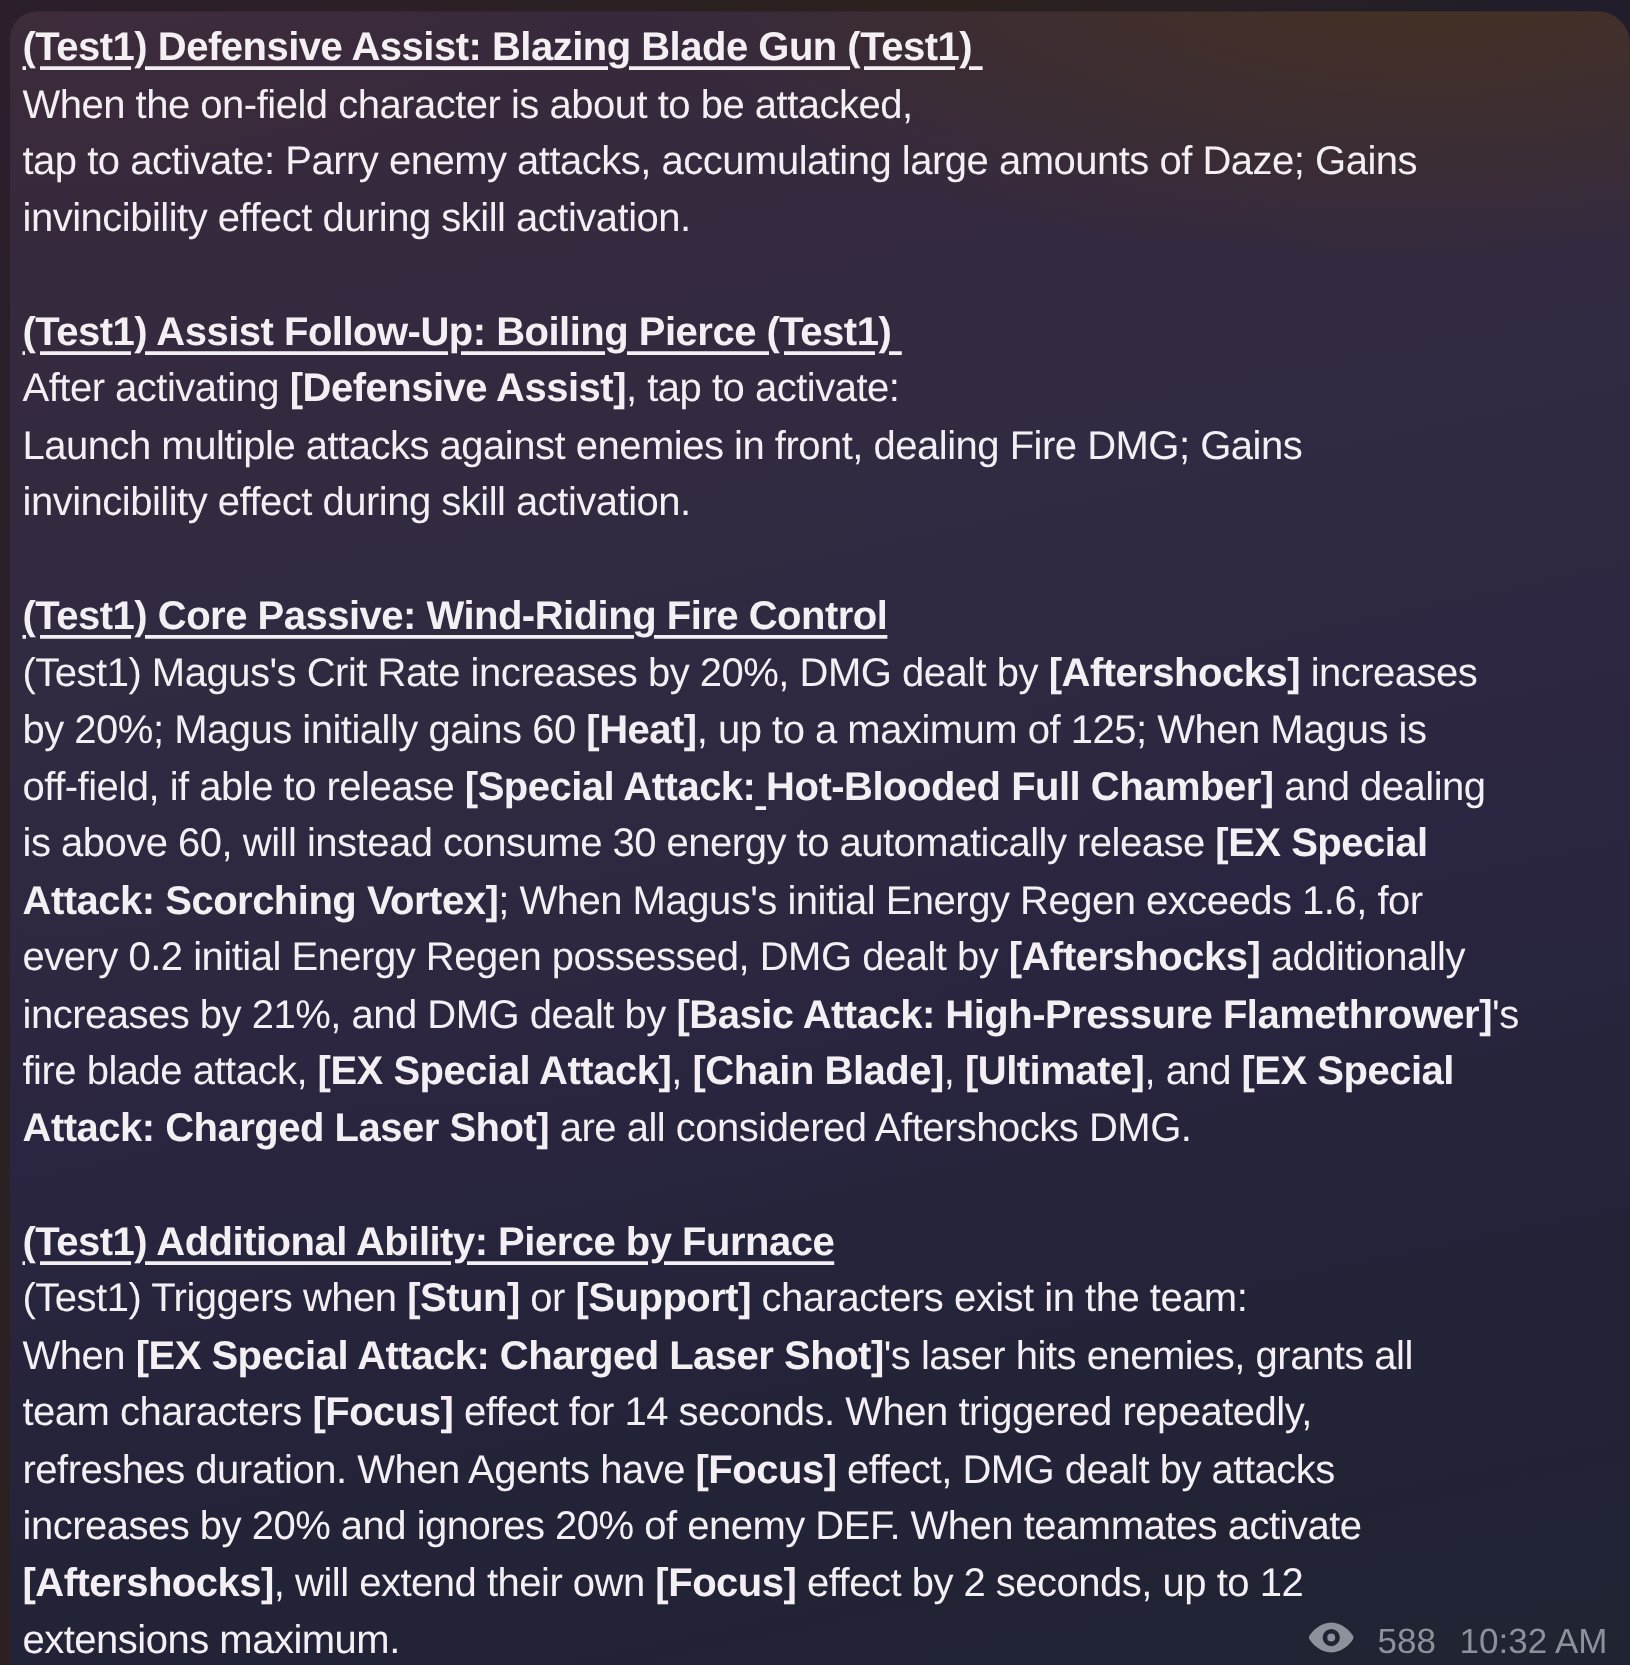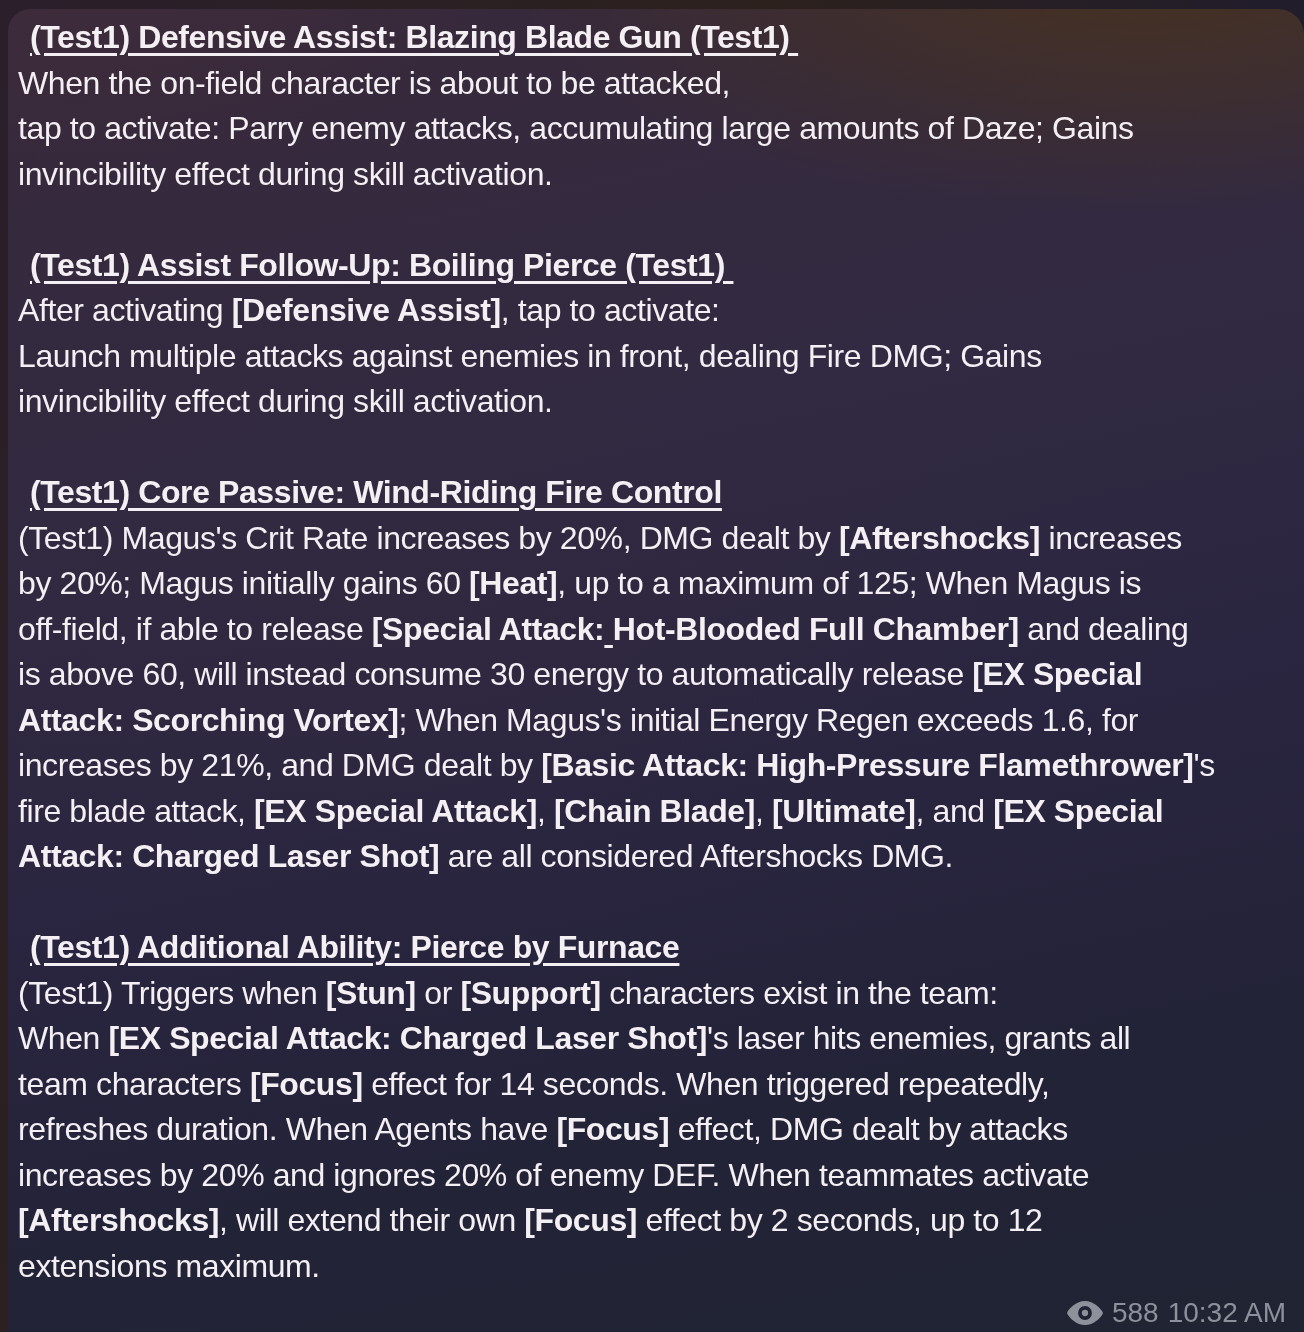--- a/index.html
+++ b/index.html
@@ -30,35 +30,34 @@
     letter-spacing: -0.4px;
   }
   .section { margin: 0 0 45.5px 0; }
   .section:last-child { margin-bottom: 0; }
   .heading {
     font-weight: 700;
     white-space: pre;
     text-decoration: underline;
     text-decoration-thickness: 2.5px;
     text-underline-offset: 5px;
-    margin-left: 12px;
   }
   .line { white-space: pre; }
   .line .b { font-weight: 700; text-align: center; }
   .line .u {
     text-decoration: underline;
     text-decoration-thickness: 2.5px;
     text-underline-offset: 5px;
   }
   .meta {
     position: absolute;
     right: 18px; top: 1297px;
     display: flex;
-    align-items: center;
-    gap: 9px;
+    align-items: flex-start;
+    gap: 19px;
     color: var(--meta, #8d919b);
     font-size: 28px;
     letter-spacing: 0;
   }
   .meta .eye { width: 36px; height: 26px; display: block; }
 </style>
 </head>
 <body>
 
 <div class="bubble">
@@ -75,20 +74,21 @@
         <div class="line"><span>Launch multiple attacks against enemies in front, dealing Fire DMG; Gains</span></div>
         <div class="line"><span>invincibility effect during skill activation.</span></div>
       </div>
       <div class="section">
         <div class="heading">(Test1) Core Passive: Wind-Riding Fire Control</div>
         <div class="line"><span>(Test1) Magus's Crit Rate increases by 20%, DMG dealt by </span><span class="b">[Aftershocks]</span><span> increases</span></div>
         <div class="line"><span>by 20%; Magus initially gains 60 </span><span class="b">[Heat]</span><span>, up to a maximum of 125; When Magus is</span></div>
         <div class="line"><span>off-field, if able to release </span><span class="b">[Special Attack:</span><span class="b u">&nbsp;</span><span class="b">Hot-Blooded Full Chamber]</span><span> and dealing</span></div>
         <div class="line"><span>is above 60, will instead consume 30 energy to automatically release </span><span class="b">[EX Special</span></div>
         <div class="line"><span class="b">Attack: Scorching Vortex]</span><span>; When Magus's initial Energy Regen exceeds 1.6, for</span></div>
+        <div class="line"><span>every 0.2 initial Energy Regen possessed, DMG dealt by </span><span class="b">[Aftershocks]</span><span> additionally</span></div>
         <div class="line"><span>increases by 21%, and DMG dealt by </span><span class="b">[Basic Attack: High-Pressure Flamethrower]</span><span>'s</span></div>
         <div class="line"><span>fire blade attack, </span><span class="b">[EX Special Attack]</span><span>, </span><span class="b">[Chain Blade]</span><span>, </span><span class="b">[Ultimate]</span><span>, and </span><span class="b">[EX Special</span></div>
         <div class="line"><span class="b">Attack: Charged Laser Shot]</span><span> are all considered Aftershocks DMG.</span></div>
       </div>
       <div class="section">
         <div class="heading">(Test1) Additional Ability: Pierce by Furnace</div>
         <div class="line"><span>(Test1) Triggers when </span><span class="b">[Stun]</span><span> or </span><span class="b">[Support]</span><span> characters exist in the team:</span></div>
         <div class="line"><span>When </span><span class="b">[EX Special Attack: Charged Laser Shot]</span><span>'s laser hits enemies, grants all</span></div>
         <div class="line"><span>team characters </span><span class="b">[Focus]</span><span> effect for 14 seconds. When triggered repeatedly,</span></div>
         <div class="line"><span>refreshes duration. When Agents have </span><span class="b">[Focus]</span><span> effect, DMG dealt by attacks</span></div>

